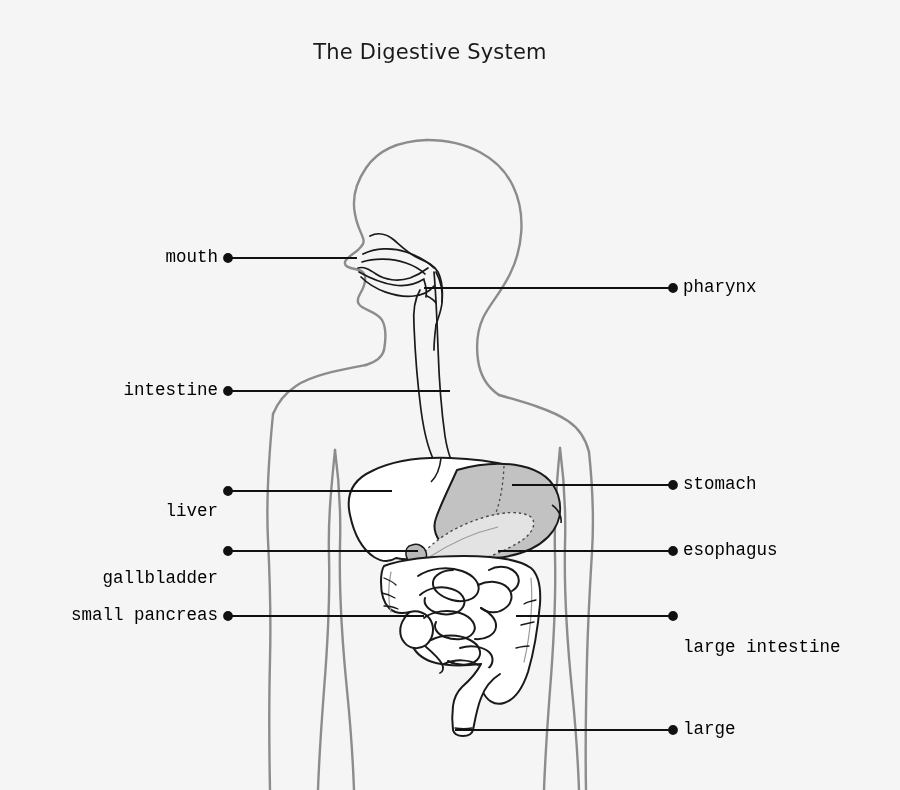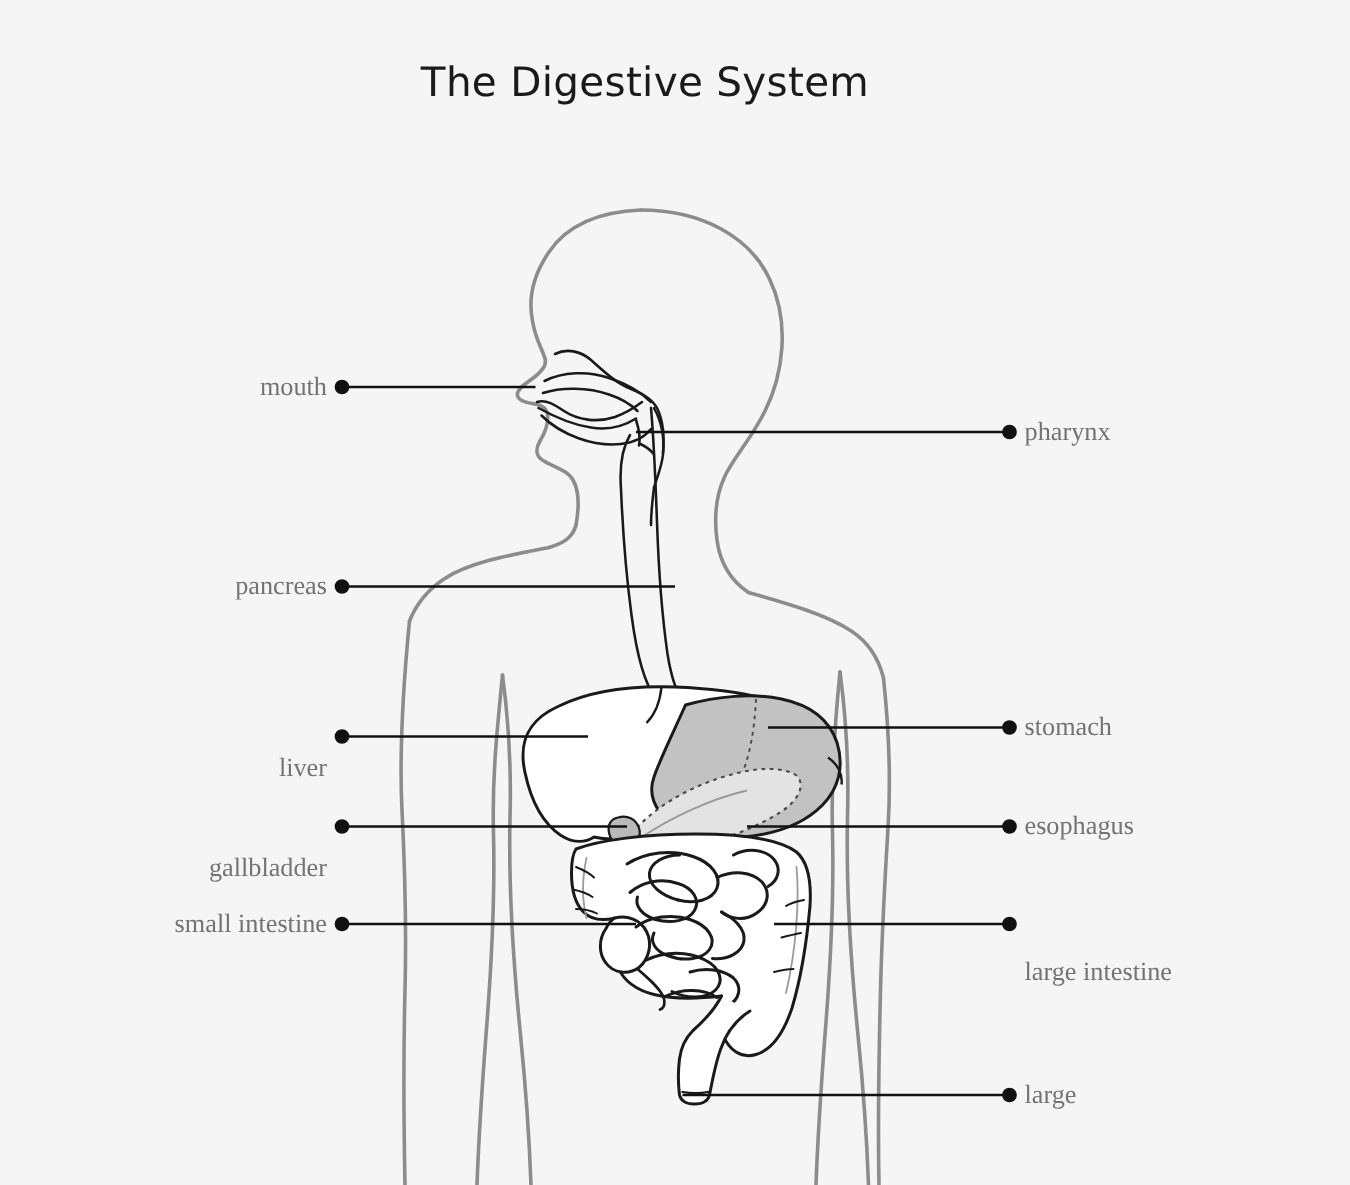--- a/index.html
+++ b/index.html
@@ -17,35 +17,35 @@
     height: 790px;
     background: #f5f5f5;
     overflow: hidden;
   }
   #diagram-title {
     position: absolute;
     left: 0;
     top: 40px;
     width: 860px;
     text-align: center;
-    font-size: 27px;
+    font-size: 21px;
     color: #1a1a1a;
     font-family: "DejaVu Sans", sans-serif;
     letter-spacing: 0.2px;
   }
   svg.figure {
     position: absolute;
     left: 0;
     top: 0;
   }
   .label-text {
     position: absolute;
     font-size: 17.5px;
-    color: #737373;
-    font-family: Liberation Serif, serif;
+    color: #000000;
+    font-family: Liberation Mono, monospace;
     white-space: nowrap;
     line-height: 1;
   }
   .label-left {
     text-align: right;
     transform: translate(-100%, -50%);
   }
   .label-right {
     text-align: left;
     transform: translate(0, -50%);
@@ -311,24 +311,24 @@
 
       <line x1="516" y1="616" x2="673" y2="616"></line>
       <circle cx="673" cy="616" r="4"></circle>
 
       <line x1="455" y1="730" x2="673" y2="730"></line>
       <circle cx="673" cy="730" r="4"></circle>
     </g>
   </svg>
 
   <div class="label-text label-left" style="left:218px; top:258px;">mouth</div>
-  <div class="label-text label-left" style="left:218px; top:391px;">pancreas</div>
+  <div class="label-text label-left" style="left:218px; top:391px;">intestine</div>
   <div class="label-text label-left" style="left:218px; top:491px;margin-top:21px;">liver</div>
   <div class="label-text label-left" style="left:218px; top:551px;margin-top:28px;">gallbladder</div>
-  <div class="label-text label-left" style="left:218px; top:616px;">small intestine</div>
+  <div class="label-text label-left" style="left:218px; top:616px;">small pancreas</div>
 
   <div class="label-text label-right" style="left:683px; top:288px;">pharynx</div>
   <div class="label-text label-right" style="left:683px; top:485px;">stomach</div>
   <div class="label-text label-right" style="left:683px; top:551px;">esophagus</div>
   <div class="label-text label-right" style="left:683px; top:616px;margin-top:32px;">large intestine</div>
   <div class="label-text label-right" style="left:683px; top:730px;">large</div>
 
 </div>
 
 </body></html>

